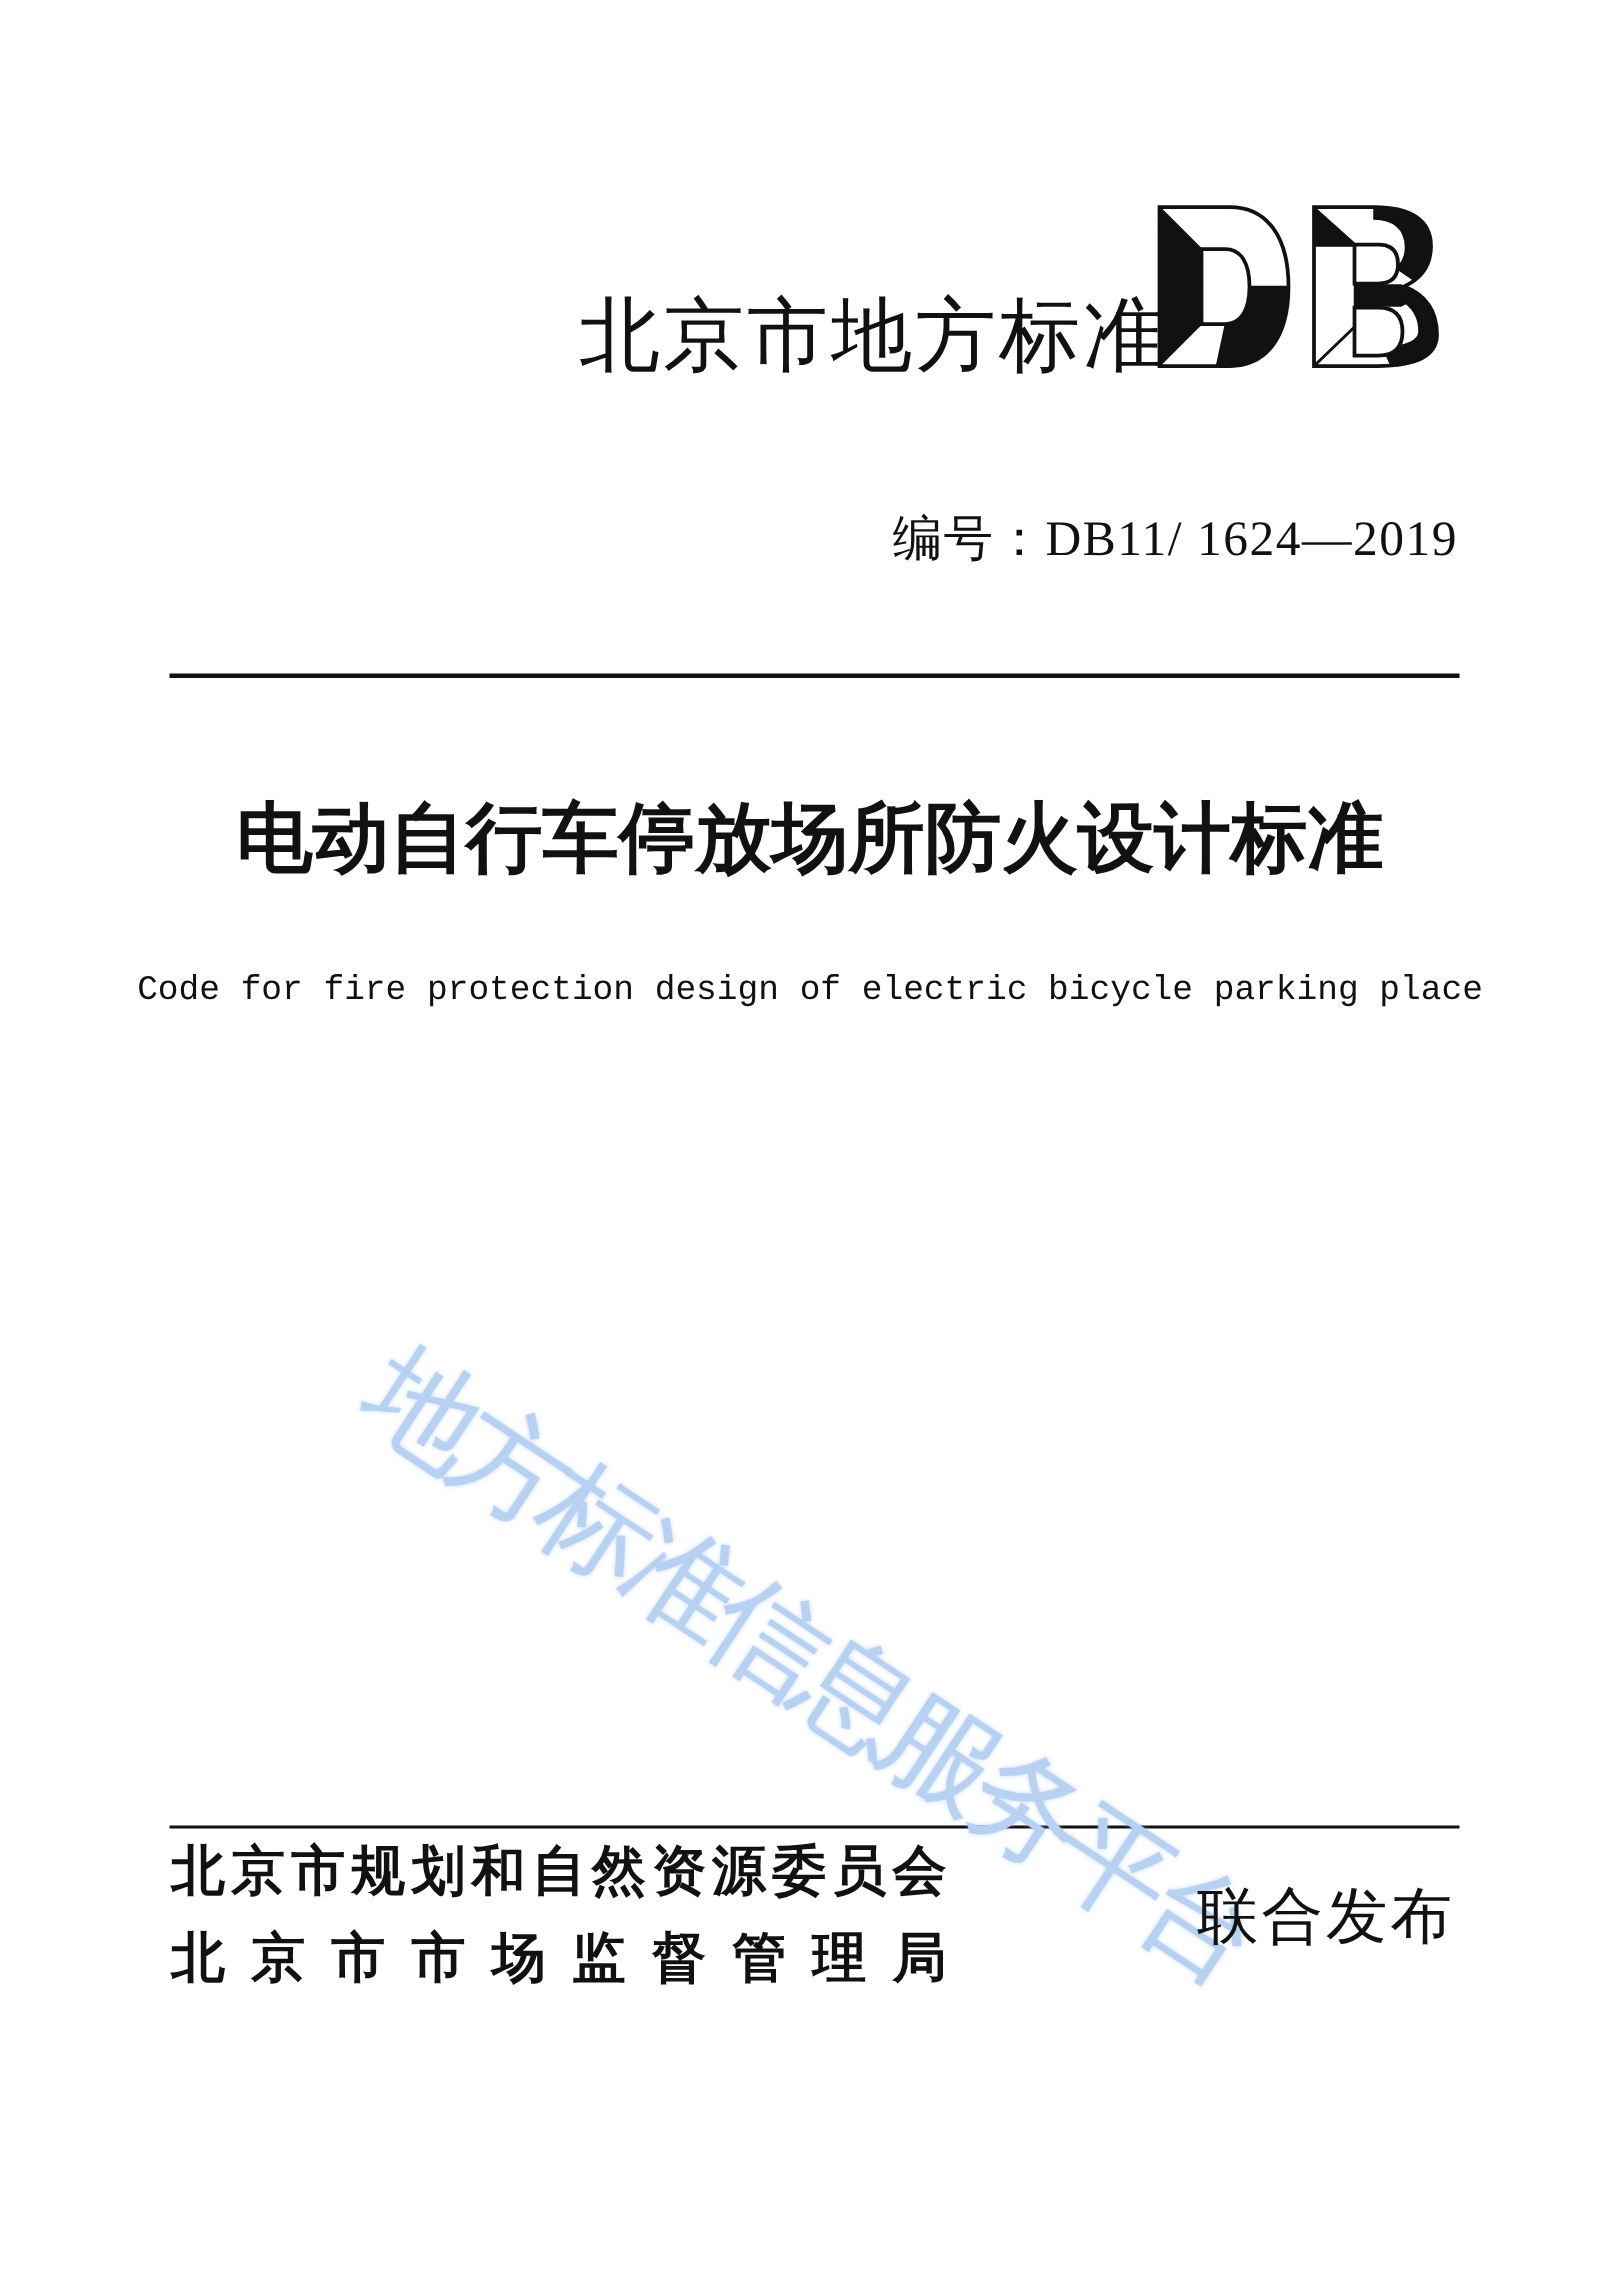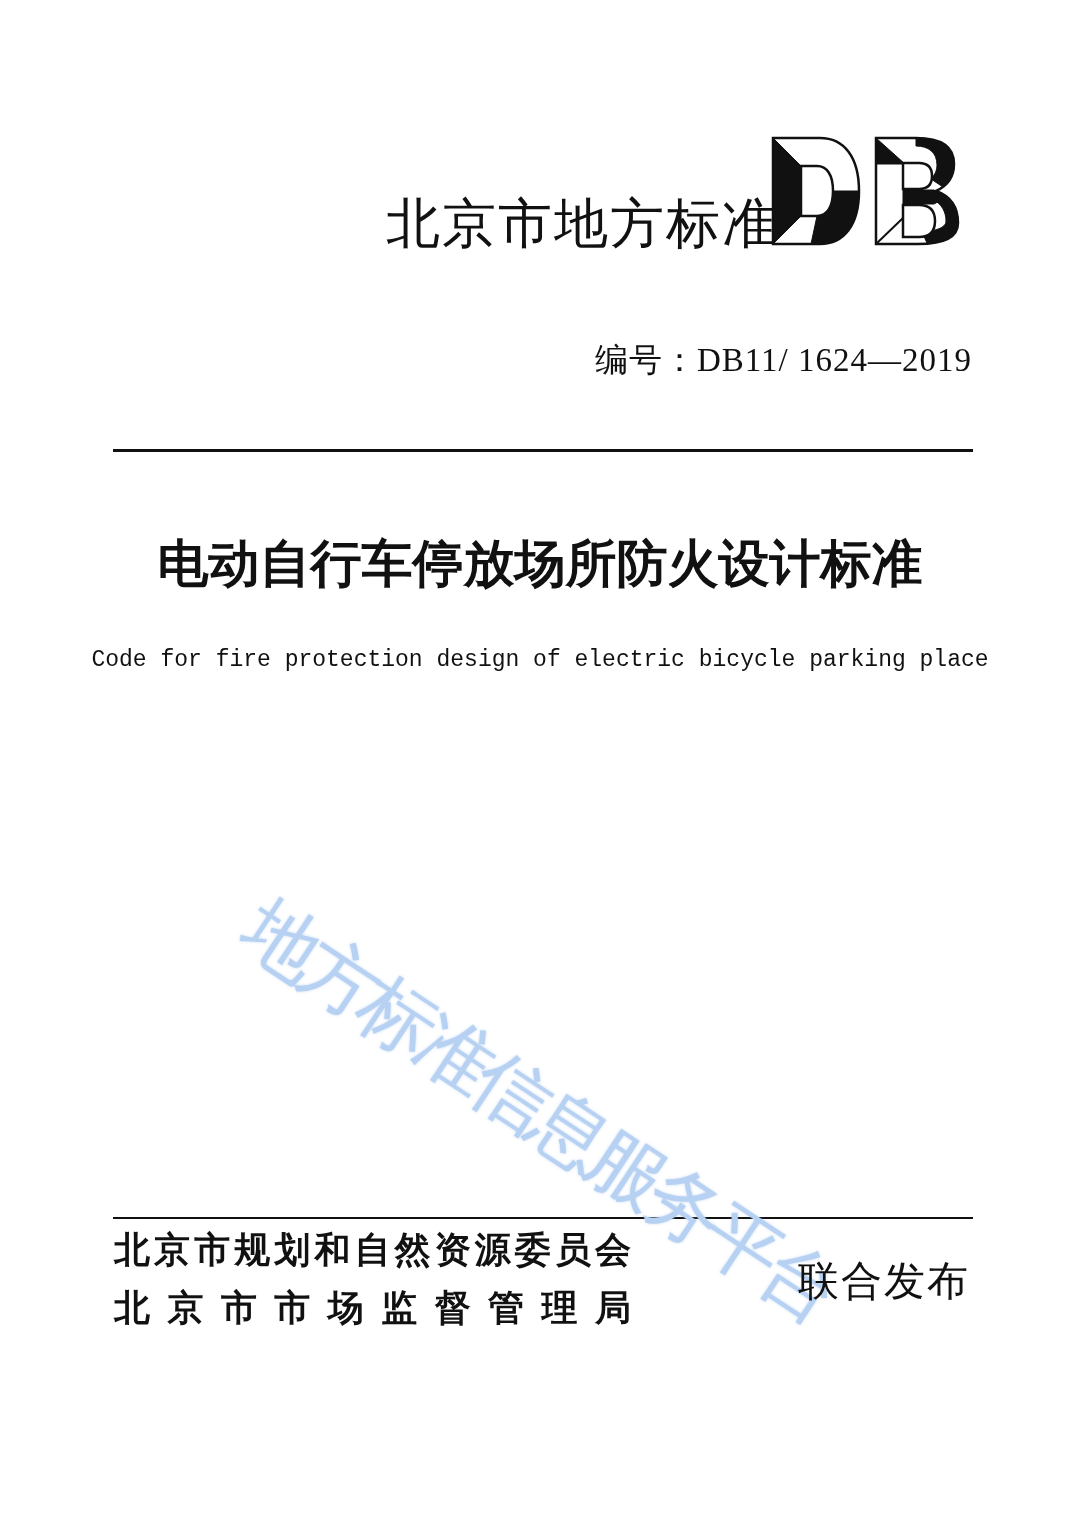--- a/index.html
+++ b/index.html
@@ -5,21 +5,21 @@
   html,body { margin:0; padding:0; background:#888; }
   .page {
     position:relative;
     width:1080px; height:1527px;
     margin:0 auto;
     background:#ffffff;
     overflow:hidden;
     color:#111;
   }
   .serif { font-family:"Liberation Serif","DejaVu Serif",serif; }
-  .sans  { font-family:Liberation Sans, sans-serif; }
+  .sans  { font-family:Liberation Mono, monospace; }
   .mono  { font-family:"Liberation Mono","DejaVu Sans Mono",monospace; }
 
   .standard-type {
     position:absolute; left:386px; top:197px;
     font-size:54px; line-height:1; letter-spacing:2px;
     white-space:nowrap;
   }
   .db-logo { position:absolute; left:770px; top:135px; width:195px; height:112px; }
 
   .std-code {

